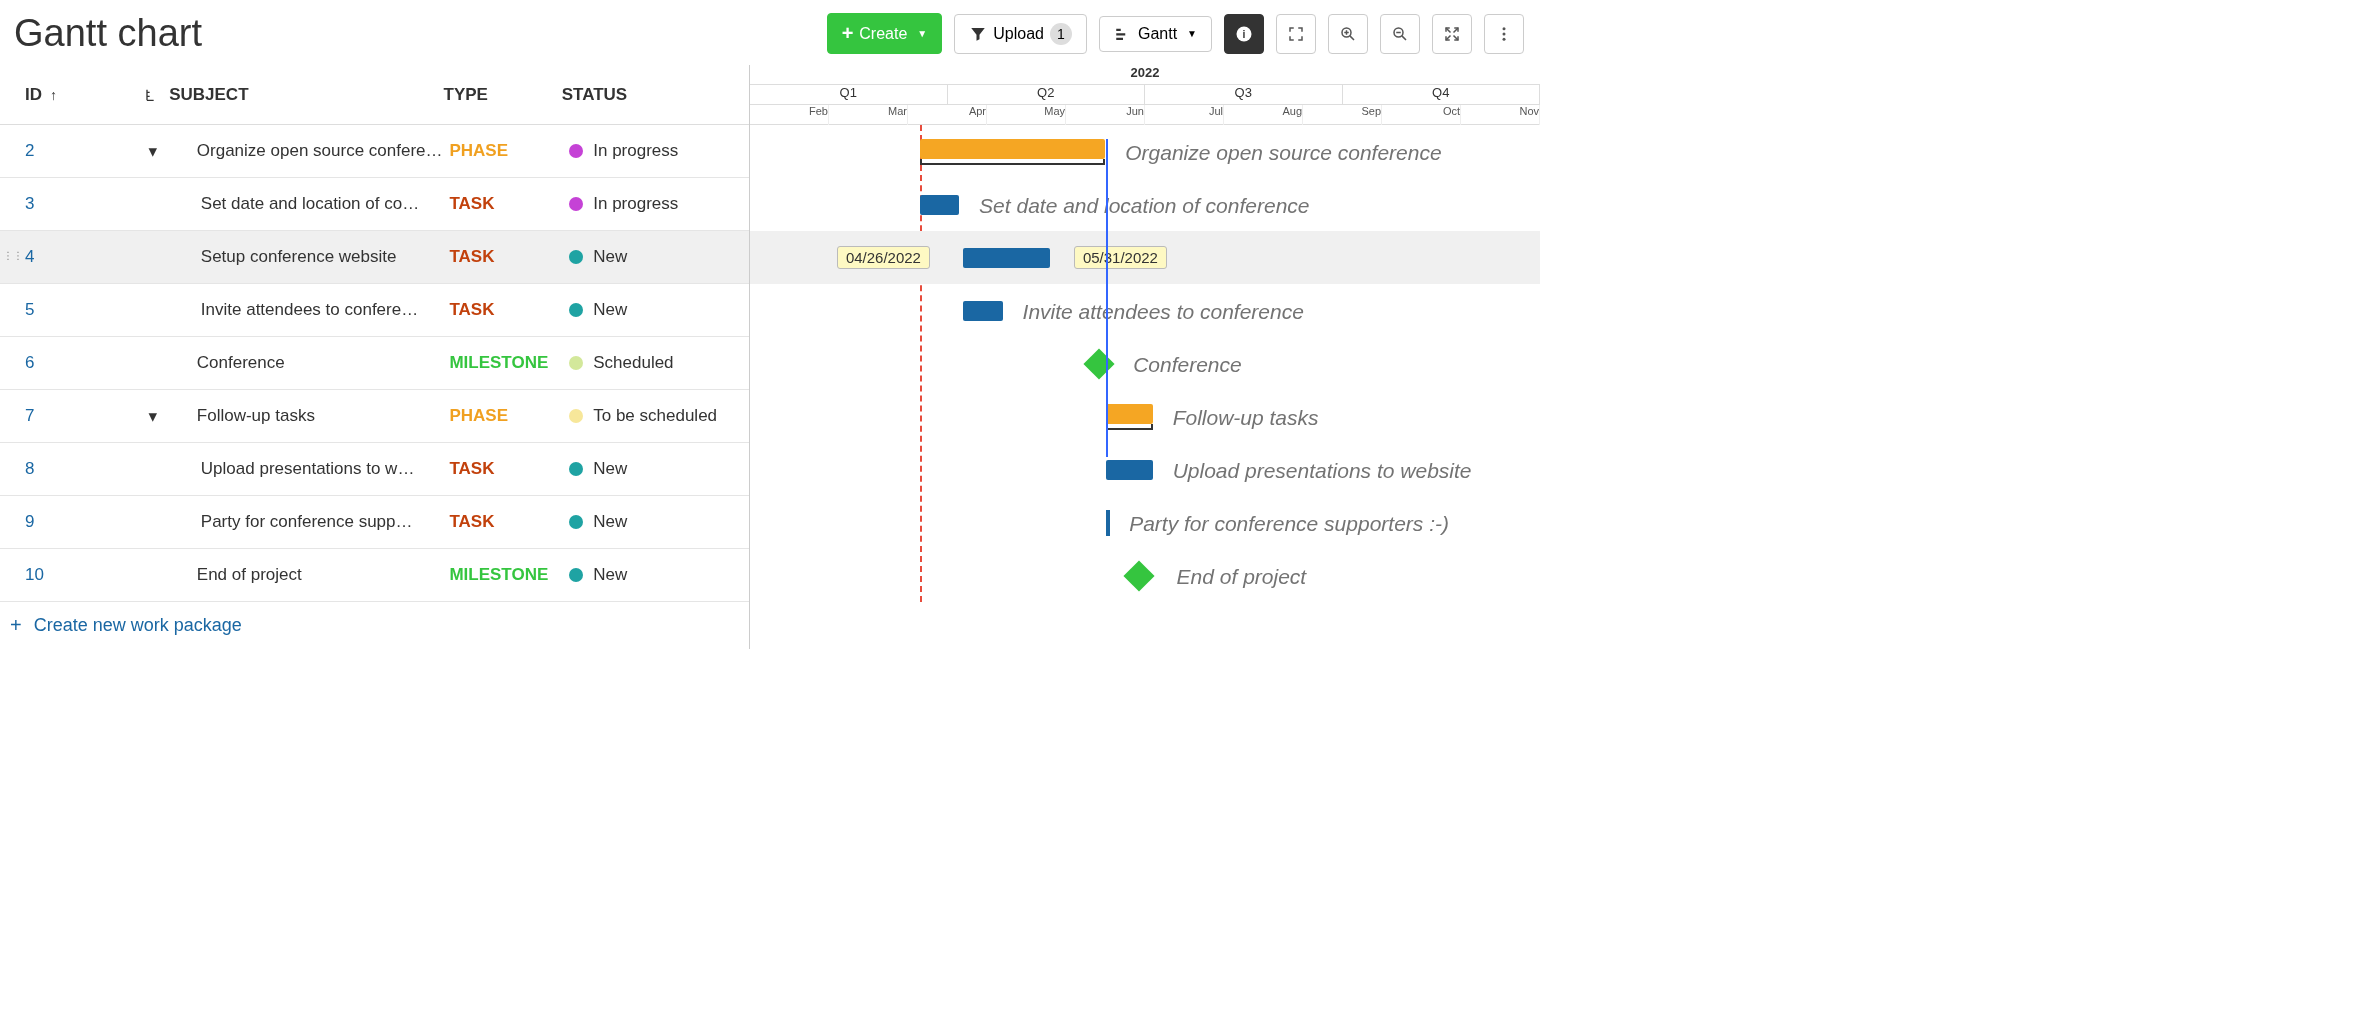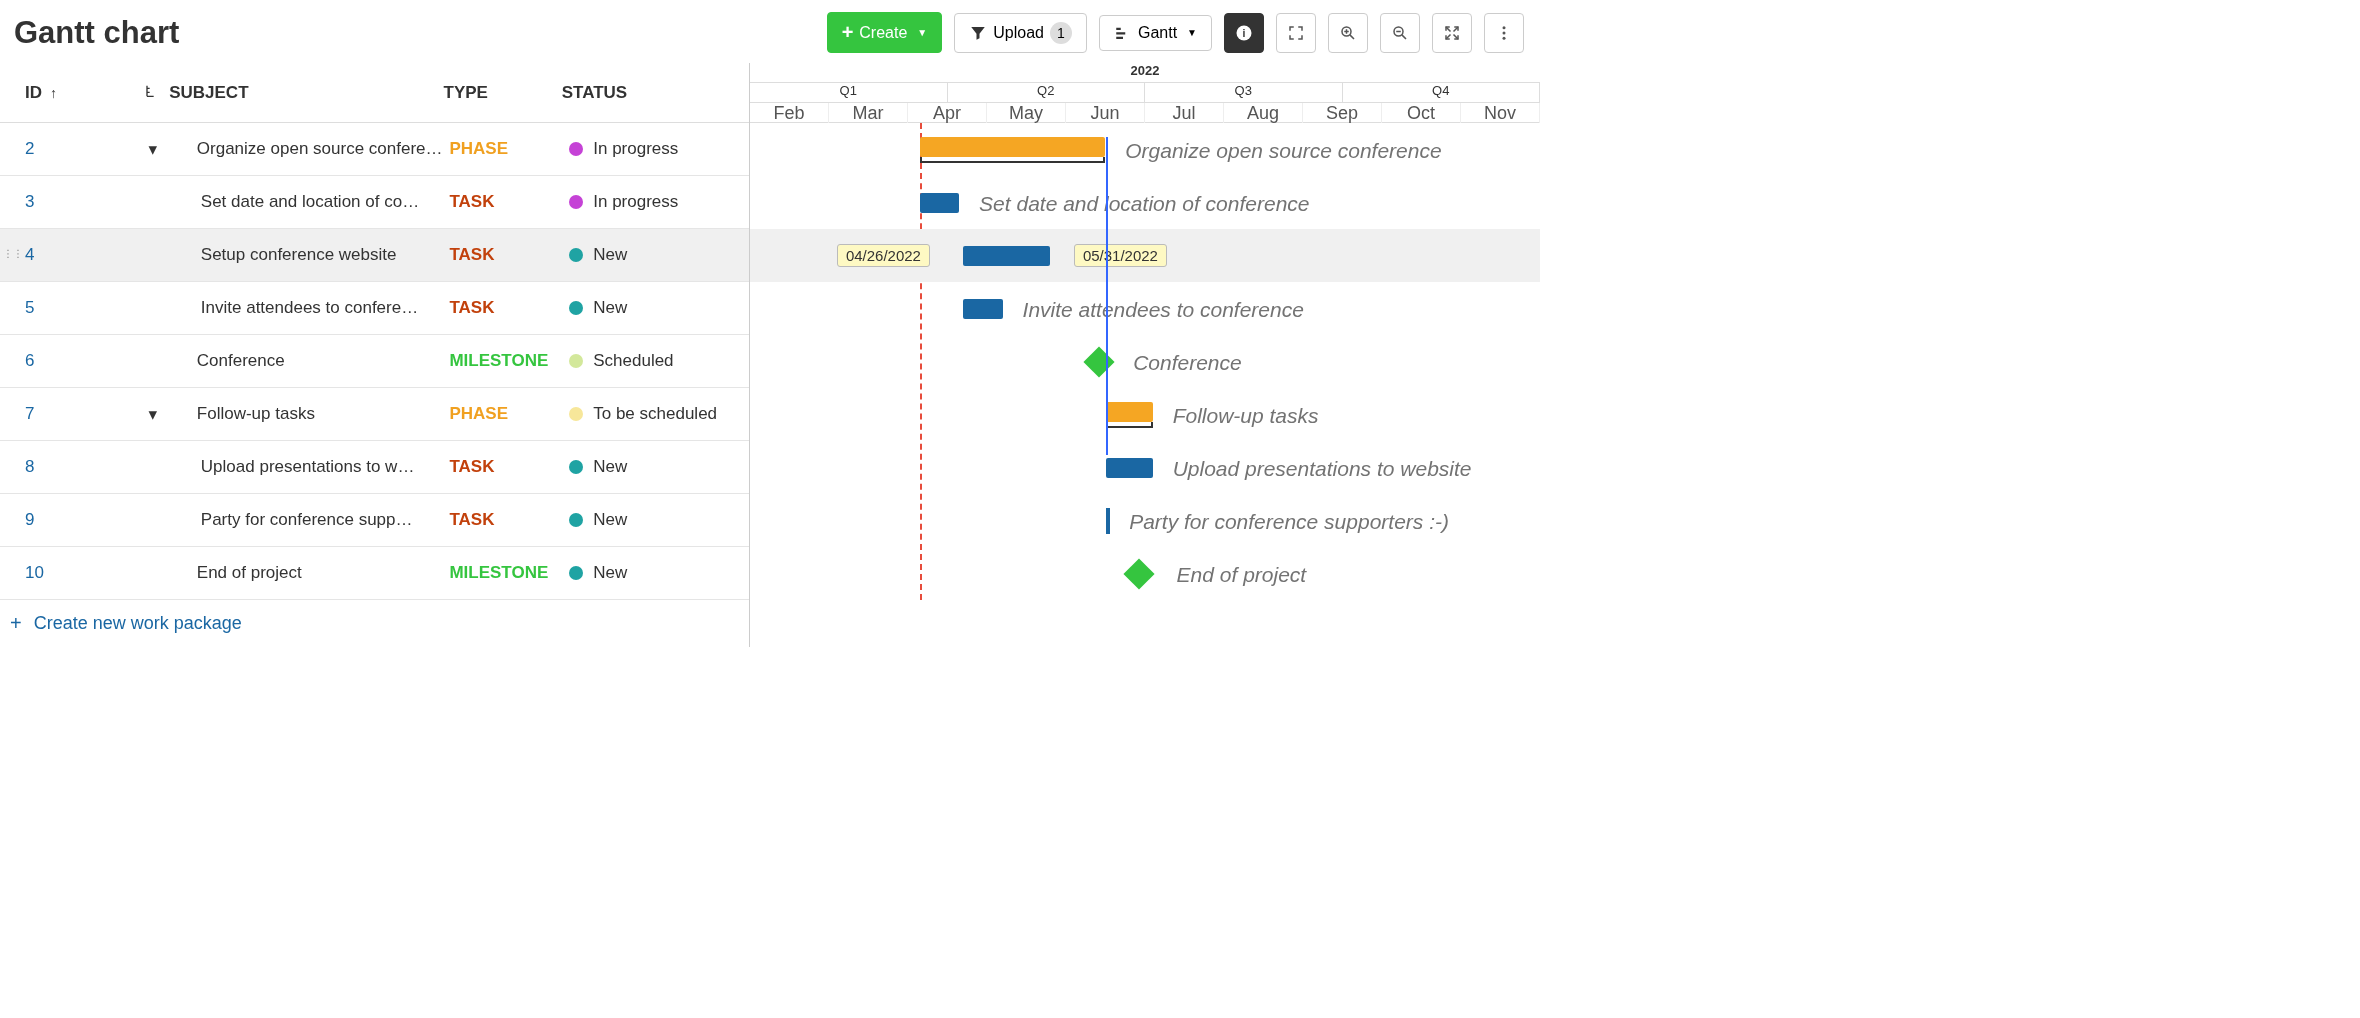--- a/index.html
+++ b/index.html
@@ -1,33 +1,33 @@
 <!DOCTYPE html>
 <html><head>
 <meta charset="utf-8">
 <style>
   * { box-sizing: border-box; margin: 0; padding: 0; }
   body { font-family: -apple-system, "Segoe UI", "Helvetica Neue", Arial, sans-serif; color: #333; background: #fff; width:1540px; }
   .toolbar { display:flex; align-items:center; padding:12px 16px 10px 14px; gap:12px; }
-  .title { font-size:31px; font-weight:700; color:#333; flex:1; }
+  .title { font-size:38px; font-weight:400; color:#333; flex:1; }
   .btn { display:inline-flex; align-items:center; gap:6px; padding:8px 14px; border:1px solid #ccc; border-radius:4px; background:#fff; font-size:16px; cursor:pointer; }
   .btn.create { background:#35c53f; border-color:#35c53f; color:#fff; font-weight:400; }
   .btn .caret { font-size:10px; margin-left:4px; }
   .btn .badge { background:#ddd; border-radius:50%; width:22px; height:22px; display:inline-flex; align-items:center; justify-content:center; font-size:14px; }
   .iconbtn { width:40px; height:40px; border:1px solid #ccc; border-radius:4px; background:#fff; display:inline-flex; align-items:center; justify-content:center; cursor:pointer; }
   .iconbtn.dark { background:#333; border-color:#333; color:#fff; }
   .icon { width:18px; height:18px; display:inline-block; }
 
   .split { display:flex; width:100%; }
   .left { width:750px; border-right:1px solid #ccc; position:relative;}
   .right { flex:1; overflow:hidden; position:relative; }
 
   .th-row { display:flex; align-items:center; height:60px; border-bottom:1px solid #ddd; padding:0 10px 0 25px; font-weight:600; font-size:17px; color:#333;}
   .col-id { width:120px; display:flex; align-items:center; gap:8px;}
-  .col-subj { width:305px; display:flex; align-items:flex-start; gap:10px;}
+  .col-subj { width:305px; display:flex; align-items:center; gap:10px;}
   .col-type { width:120px;}
   .col-status { width:180px;}
   .sort-arrow { font-size:14px;}
 
   .row { display:flex; align-items:center; height:53px; border-bottom:1px solid #e5e5e5; padding:0 0 0 25px; font-size:17px; overflow:hidden;}
   .row.selected { background:#f0f0f0; }
   .row .id { width:120px; color:#1a67a3; font-weight:400; position:relative; }
   .drag-handle { position:absolute; left:-22px; top:3px; color:#888; font-size:10px; display:none;}
   .row.selected .drag-handle { display:block;}
   .row .subj { width:305px; display:flex; align-items:center; gap:8px; white-space:nowrap; overflow:hidden; text-overflow:ellipsis;}
@@ -48,21 +48,21 @@
   .create-wp { padding:12px 0 12px 10px; color:#1a67a3; font-size:18px; display:flex; align-items:center; gap:12px; cursor:pointer; font-weight:500;}
 
   
   .tl-head { position:relative; height:60px; border-bottom:1px solid #ddd; }
   .year-row, .q-row, .m-row { position:absolute; left:0; right:0; display:flex; }
   .year-row { top:0; height:20px; border-bottom:1px solid #ddd;}
   .year-row div { flex:1; text-align:center; font-size:13px; font-weight:600;}
   .q-row { top:20px; height:20px; border-bottom:1px solid #ddd;}
   .q-row div { flex:1; text-align:center; font-size:13px; border-right:1px solid #ddd;}
   .m-row { top:40px; height:20px;}
-  .m-row div { flex:1; text-align:center; font-size:18px; border-right:1px solid #eee; color:#555;}
+  .m-row div { flex:1; text-align:right; font-size:11px; border-right:1px solid #eee; color:#555;}
   .tl-body { position:relative; }
   .tl-row { height:53px; position:relative; border-bottom:1px solid transparent;}
   .tl-row.selected { background:#f0f0f0; }
   .bar { position:absolute; top:17px; height:20px; border-radius:2px; }
   .bar.phase { background:#f5a623; top:14px; height:20px; }
   .bar.task  { background:#1a67a3; }
   .bracket { position:absolute; height:6px; border-left:2px solid #333; border-right:2px solid #333; border-bottom:2px solid #333; top:34px;}
   .diamond { position:absolute; width:22px; height:22px; transform:rotate(45deg); background:#35c53f; top:16px; }
   .bar-label { position:absolute; top:16px; font-style:italic; font-size:21px; color:#737373; white-space:nowrap;}
   .today-line { position:absolute; top:0; bottom:0; border-left:2px dashed #e74c3c; }

